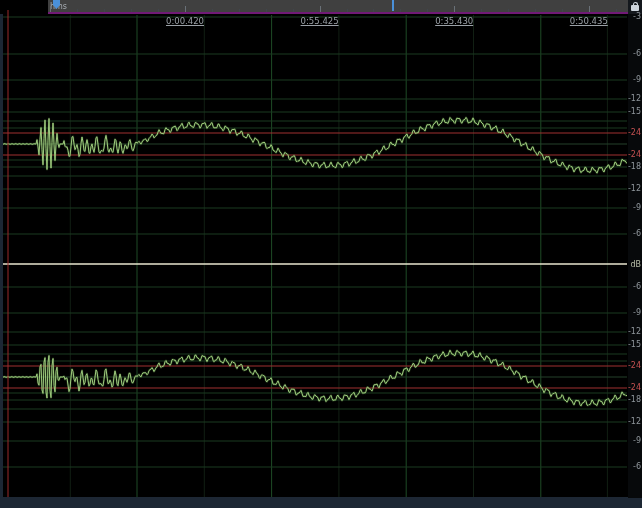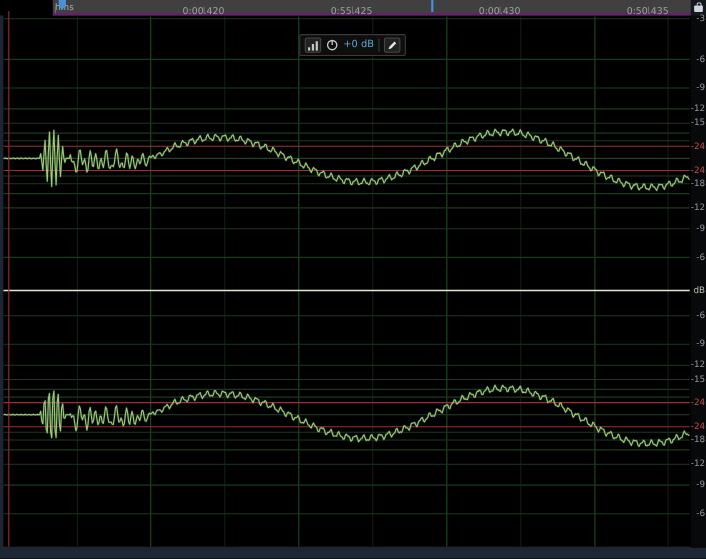--- a/index.html
+++ b/index.html
@@ -3,21 +3,21 @@
 <meta charset="utf-8">
 <style>
   html,body{margin:0;padding:0;background:#0c1016;}
   .stage{position:relative;width:642px;height:508px;background:#000;overflow:hidden;
          font-family:"DejaVu Sans","Liberation Sans",sans-serif;}
   #wave-canvas{position:absolute;left:0;top:0;}
   .ruler-top{position:absolute;left:0;top:0;width:628px;height:14px;background:#404040;
              border-bottom:2px solid #701a75;box-sizing:border-box;margin-left:48px;}
   .hms{position:absolute;left:2px;top:2px;font-size:8px;color:#a7adb3;}
   .clip-label{position:absolute;right:2px;top:2px;font-size:8.5px;color:#9aa0a6;}
-  .t-label{position:absolute;top:6px;transform:translateX(-50%);font-size:8.5px;color:#9aa0a6;white-space:nowrap;}
+  .t-label{position:absolute;top:16px;transform:translateX(-50%);font-size:8.5px;color:#9aa0a6;white-space:nowrap;text-decoration:underline;}
   .tick{position:absolute;bottom:0;width:1px;height:3px;background:#3f454b;}
   .tick.major{height:6px;background:#6a7178;}
   .playhead-handle{position:absolute;top:0;width:7px;height:9px;background:#4a90d9;
                    clip-path:polygon(0 0,100% 0,100% 55%,50% 100%,0 55%);}
   .marker-tick{position:absolute;top:0;width:2px;height:11px;background:#4a90d9;}
   .ruler-corner{position:absolute;left:628px;top:0;width:14px;height:14px;background:#14181d;
                 display:flex;align-items:flex-start;justify-content:center;}
   .padlock{position:relative;width:8px;height:6px;background:#cdd5dd;border-radius:1px;margin-top:5px;}
   .padlock::before{content:"";position:absolute;left:1.5px;top:-3.5px;width:5px;height:4px;
                    border:1px solid #cdd5dd;border-bottom:none;border-radius:2.5px 2.5px 0 0;box-sizing:border-box;}
@@ -98,21 +98,21 @@
   <div class="left-strip"></div>
   <div class="bottom-strip"></div>
 
   <div class="ruler-top">
     <span class="hms">hms</span>
     <span class="clip-label">0:</span>
     <div class="playhead-handle" style="left: 5px;"></div>
     <div class="marker-tick" style="left: 344px;"></div>
   <div class="t-label" style="left: 137px;">0:00.420</div>
       <div class="t-label" style="left: 271.6px;">0:55.425</div>
-      <div class="t-label" style="left: 406.2px;">0:00.430</div>
+      <div class="t-label" style="left: 406.2px;">0:35.430</div>
       <div class="t-label" style="left: 540.8px;">0:50.435</div>
       <div class="tick major" style="left: 2.4px;"></div>
       <div class="tick" style="left: 29.3px;"></div>
       <div class="tick" style="left: 56.2px;"></div>
       <div class="tick" style="left: 83.2px;"></div>
       <div class="tick" style="left: 110.1px;"></div>
       <div class="tick major" style="left: 137px;"></div>
       <div class="tick" style="left: 163.9px;"></div>
       <div class="tick" style="left: 190.8px;"></div>
       <div class="tick" style="left: 217.8px;"></div>
@@ -155,34 +155,14 @@
       <div class="db-label" style="top: 318px; color: rgb(143, 150, 156);">-12</div>
       <div class="db-label" style="top: 331px; color: rgb(143, 150, 156);">-15</div>
       <div class="db-label" style="top: 352px; color: rgb(194, 80, 80);">-24</div>
       <div class="db-label" style="top: 374px; color: rgb(194, 80, 80);">-24</div>
       <div class="db-label" style="top: 386px; color: rgb(143, 150, 156);">-18</div>
       <div class="db-label" style="top: 408px; color: rgb(143, 150, 156);">-12</div>
       <div class="db-label" style="top: 427px; color: rgb(143, 150, 156);">-9</div>
       <div class="db-label" style="top: 453px; color: rgb(143, 150, 156);">-6</div>
     </div>
 
-  <div class="hud">
-    <div class="hud-btn">
-      <svg width="11" height="11" viewBox="0 0 11 11">
-        <rect x="1" y="7" width="2" height="3" fill="#c5c5c5"></rect>
-        <rect x="4.5" y="4" width="2" height="6" fill="#c5c5c5"></rect>
-        <rect x="8" y="1.5" width="2" height="8.5" fill="#c5c5c5"></rect>
-      </svg>
-    </div>
-    <svg width="12" height="12" viewBox="0 0 12 12">
-      <circle cx="6" cy="6" r="4.2" fill="none" stroke="#c8c8c8" stroke-width="1.2"></circle>
-      <line x1="6" y1="6" x2="6" y2="1.5" stroke="#c8c8c8" stroke-width="1.2"></line>
-    </svg>
-    <span class="gain" style="color: rgb(90, 167, 214);">+0 dB</span>
-    <div class="hud-sep"></div>
-    <div class="hud-btn">
-      <svg width="11" height="11" viewBox="0 0 11 11">
-        <path d="M2.2 8.8 L3 6.4 L7.6 1.8 L9.2 3.4 L4.6 8 Z" fill="#e6e6e6"></path>
-      </svg>
-    </div>
-  </div>
 
 </div>
 
 </body></html>

